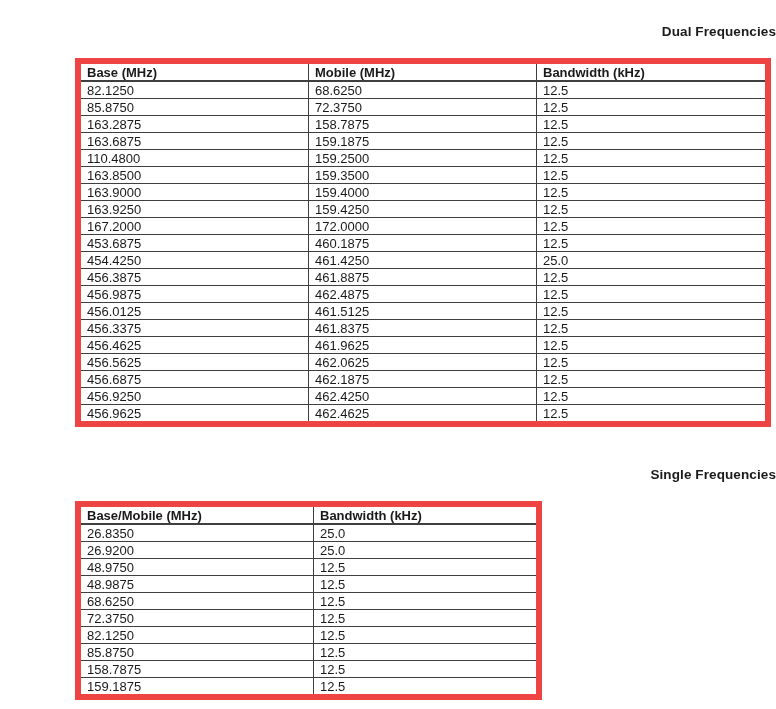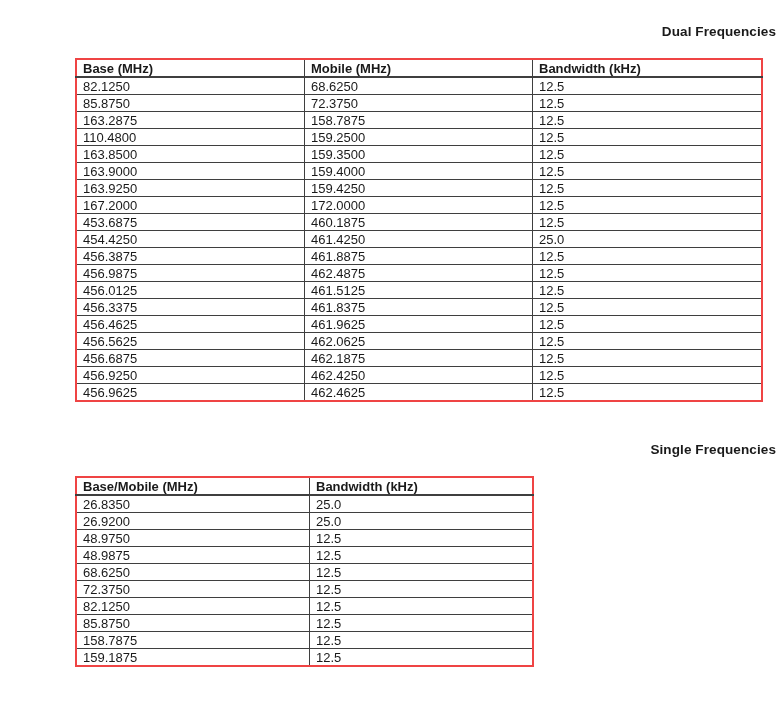--- a/index.html
+++ b/index.html
@@ -25,21 +25,21 @@
     margin: 0 0 19px 0;
     letter-spacing: 0.1px;
     text-align: right;
   }
   .section-single {
     margin-top: 40px;
   }
   table.freq-table {
     border-collapse: collapse;
     table-layout: fixed;
-    border: 2px solid #ef4444;
+    border: 6px solid #ef4444;
   }
   table.freq-table th,
   table.freq-table td {
     border: 1px solid #3f3f3f;
     font-size: 13px;
     line-height: 15px;
     height: 16px;
     padding: 0 0 0 6px;
     text-align: left;
     vertical-align: middle;
@@ -84,20 +84,25 @@
             <td>85.8750</td>
             <td>72.3750</td>
             <td>12.5</td>
           </tr>
           <tr>
             <td>163.2875</td>
             <td>158.7875</td>
             <td>12.5</td>
           </tr>
           <tr>
+            <td>163.6875</td>
+            <td>159.1875</td>
+            <td>12.5</td>
+          </tr>
+          <tr>
             <td>110.4800</td>
             <td>159.2500</td>
             <td>12.5</td>
           </tr>
           <tr>
             <td>163.8500</td>
             <td>159.3500</td>
             <td>12.5</td>
           </tr>
           <tr>

